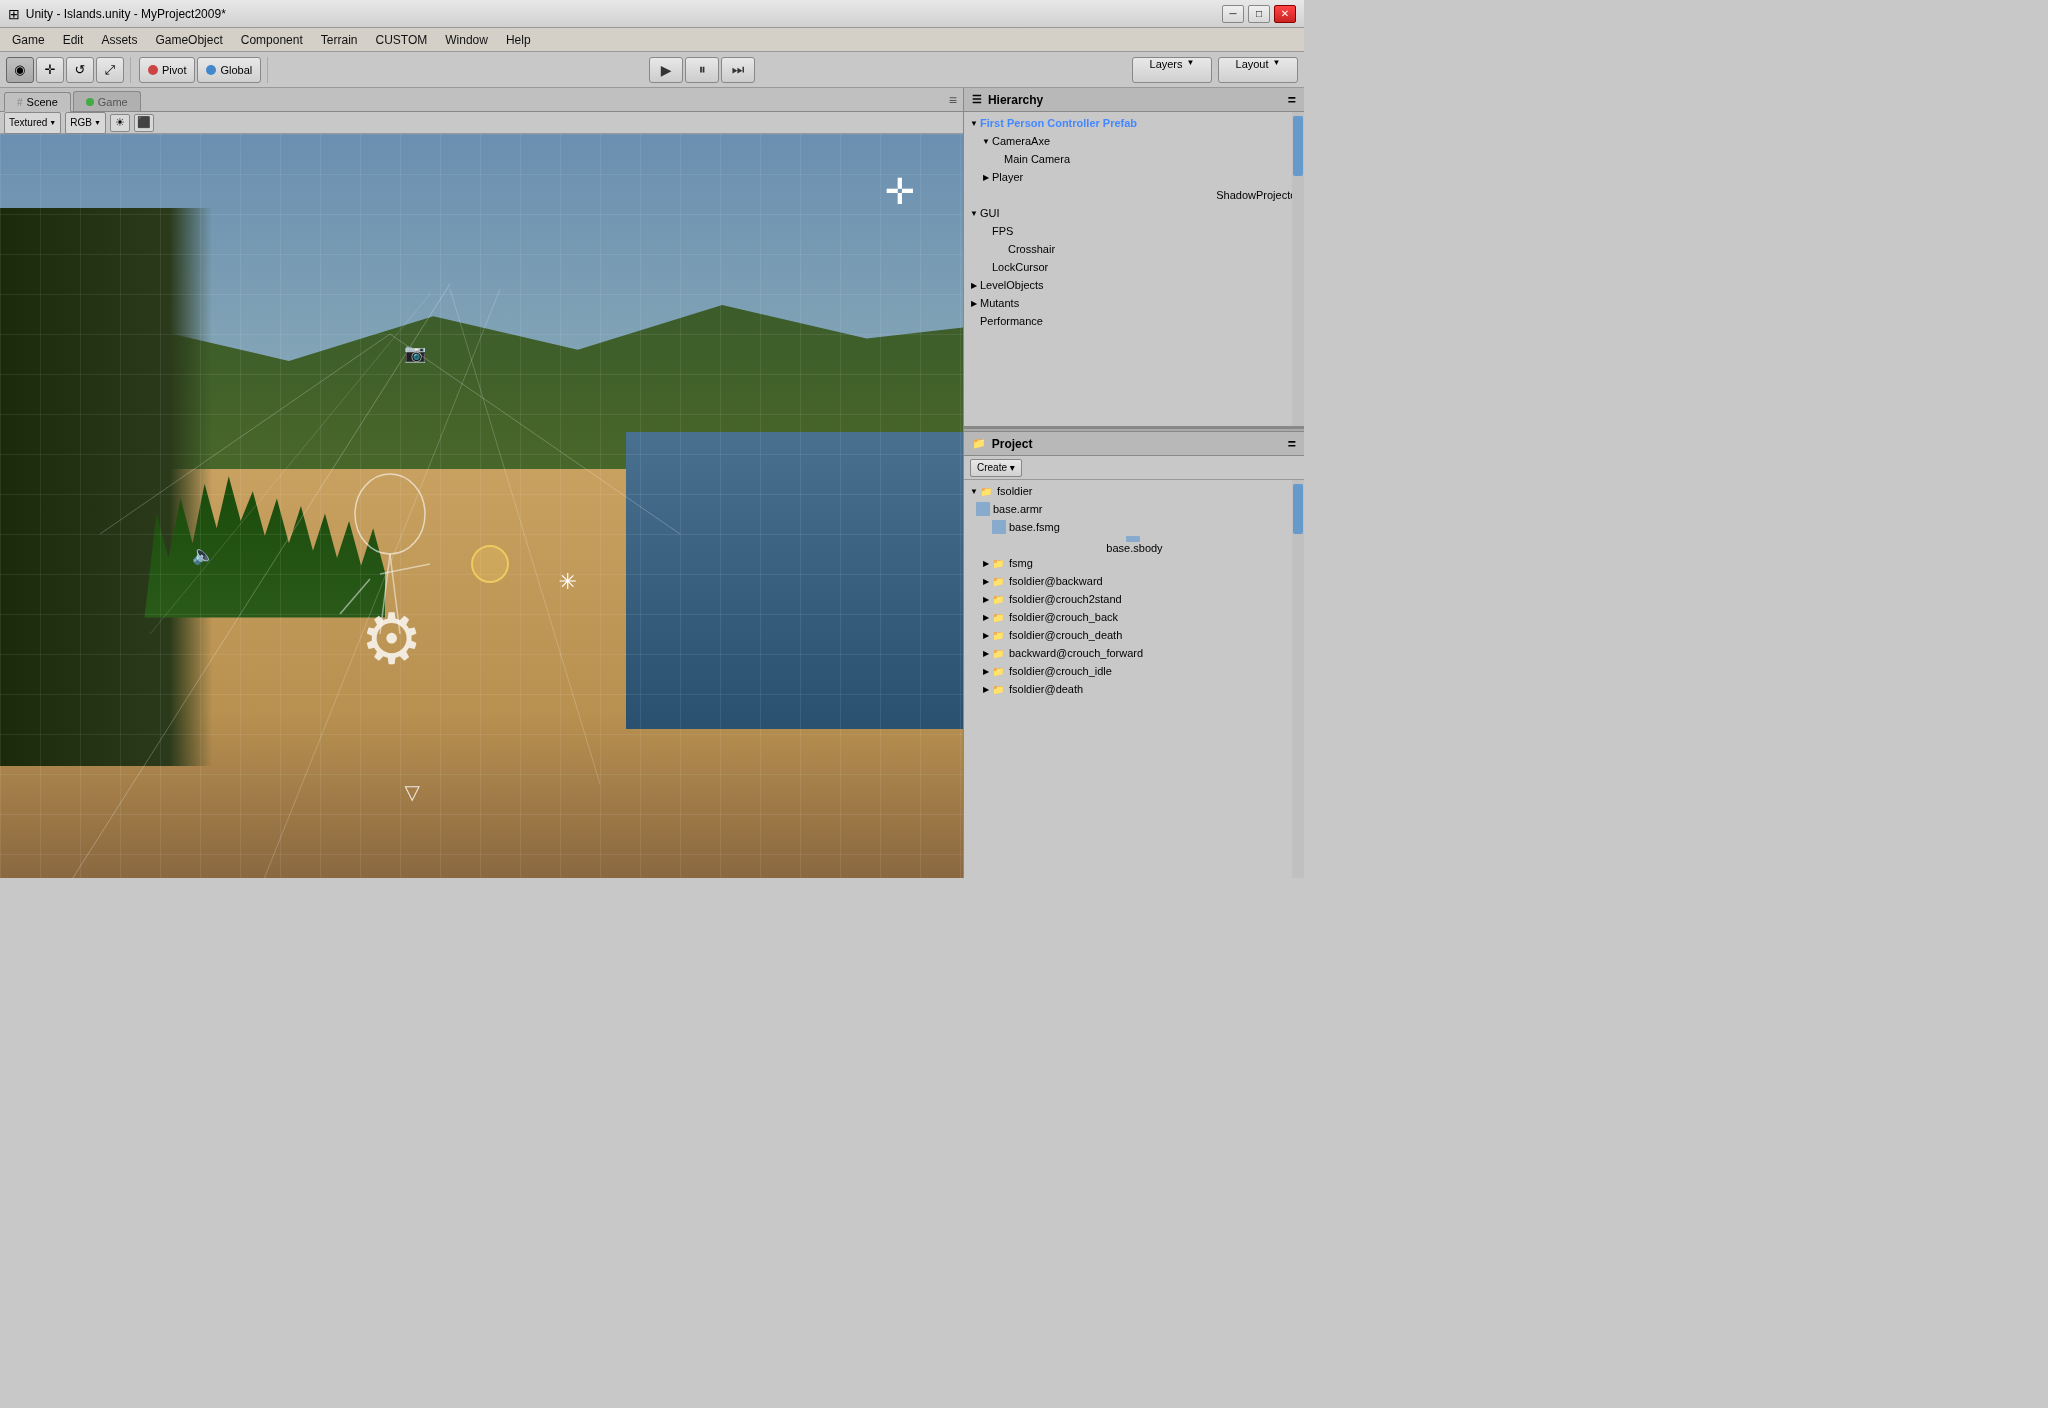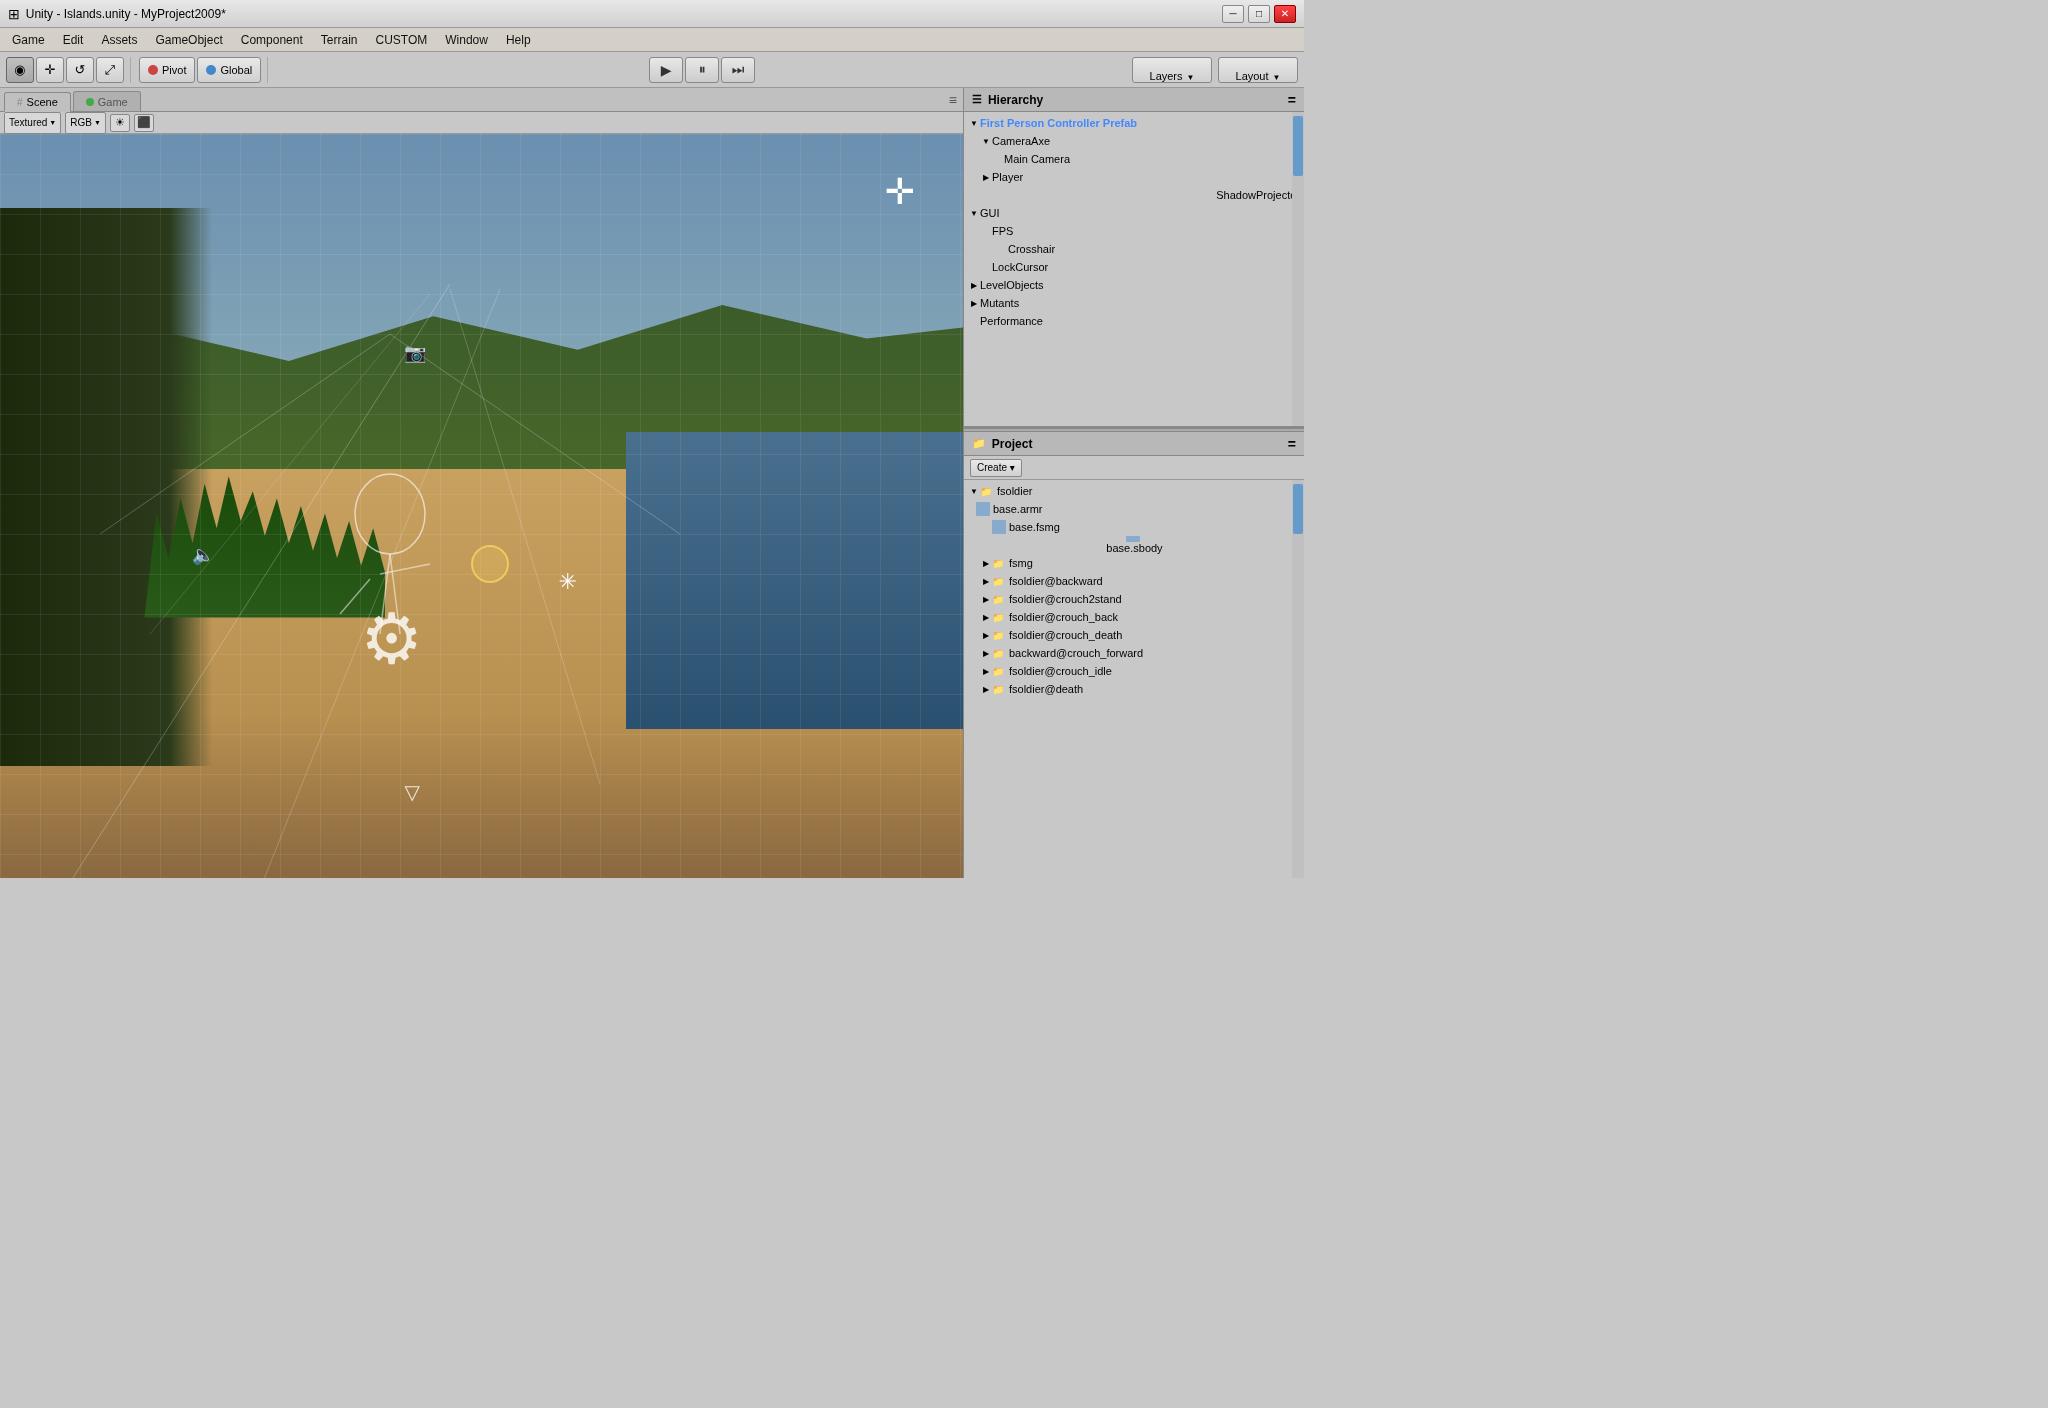--- a/index.html
+++ b/index.html
@@ -118,21 +118,21 @@
       color: #333;
     }
 
     
     .dropdown-btn {
       height: 26px;
       padding: 0 6px;
       background: linear-gradient(to bottom, #e8e8e8, #d0d0d0);
       border: 1px solid #888;
       border-radius: 3px;
-      display: flex; align-items: flex-end; justify-content: center;
+      display: flex; align-items: flex-start; justify-content: center;
       cursor: pointer;
       font-size: 11px;
       gap: 4px;
       min-width: 80px;
     }
     .dropdown-arrow { font-size: 8px; }
 
     
     #main-content {
       display: flex;

